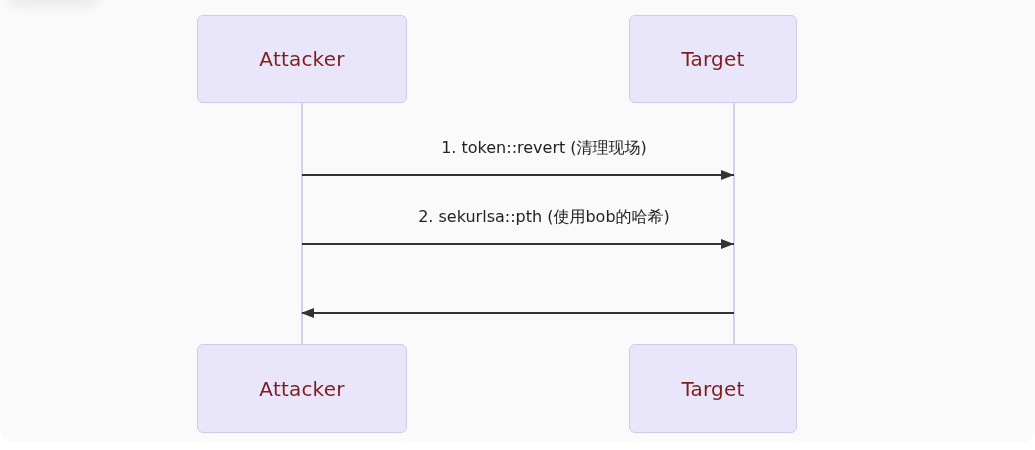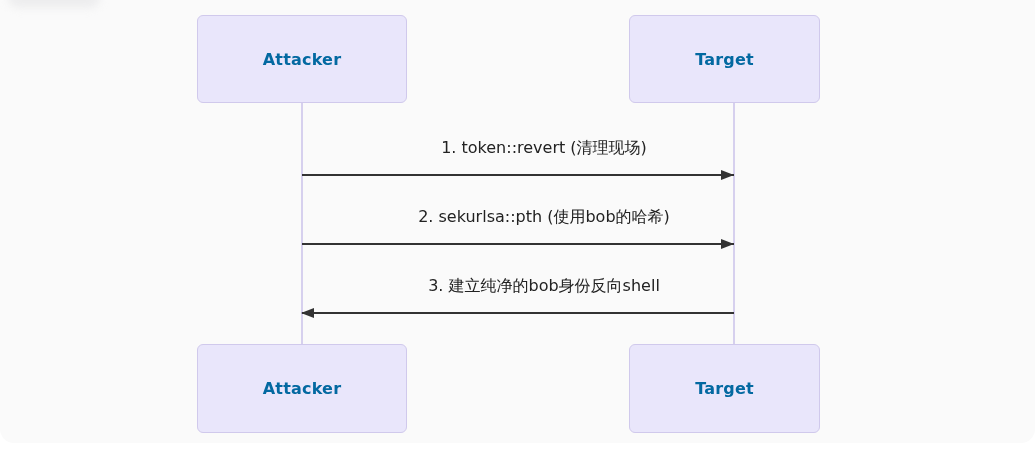--- a/index.html
+++ b/index.html
@@ -40,27 +40,26 @@
     height: 88px;
     background: #e9e6fb;
     border: 1px solid #d0c9ec;
     border-radius: 6px;
     display: flex;
     align-items: center;
     justify-content: center;
     box-sizing: border-box;
   }
   .actor-box span {
-    font-size: 16px;
-    color: #0369a1;
+    font-size: 20px;
+    color: #7f1d1d;
     letter-spacing: 0.2px;
-    font-weight: bold;
   }
   .attacker-col { left: 197px; }
-  .target-col   { left: 629px; width: 191px; }
+  .target-col   { left: 629px; width: 168px; }
   .row-top      { top: 15px; }
   .row-bottom   { top: 344px; height: 89px; }
   
   .lifeline {
     position: absolute;
     top: 103px;
     width: 2px;
     height: 241px;
     background: #d6d0ee;
   }
@@ -123,21 +122,20 @@
     <div class="lifeline tgt"></div>
 
     <div class="msg-label m1">1. token::revert (清理现场)</div>
     <div class="msg-line m1"></div>
     <div class="arrowhead right m1"></div>
 
     <div class="msg-label m2">2. sekurlsa::pth (使用bob的哈希)</div>
     <div class="msg-line m2"></div>
     <div class="arrowhead right m2"></div>
 
-    <div class="msg-label m3">3. 建立纯净的bob身份反向shell</div>
     <div class="msg-line m3"></div>
     <div class="arrowhead left m3"></div>
 
     <div class="actor-box attacker-col row-bottom">
       <span>Attacker</span>
     </div>
     <div class="actor-box target-col row-bottom">
       <span>Target</span>
     </div>
 

